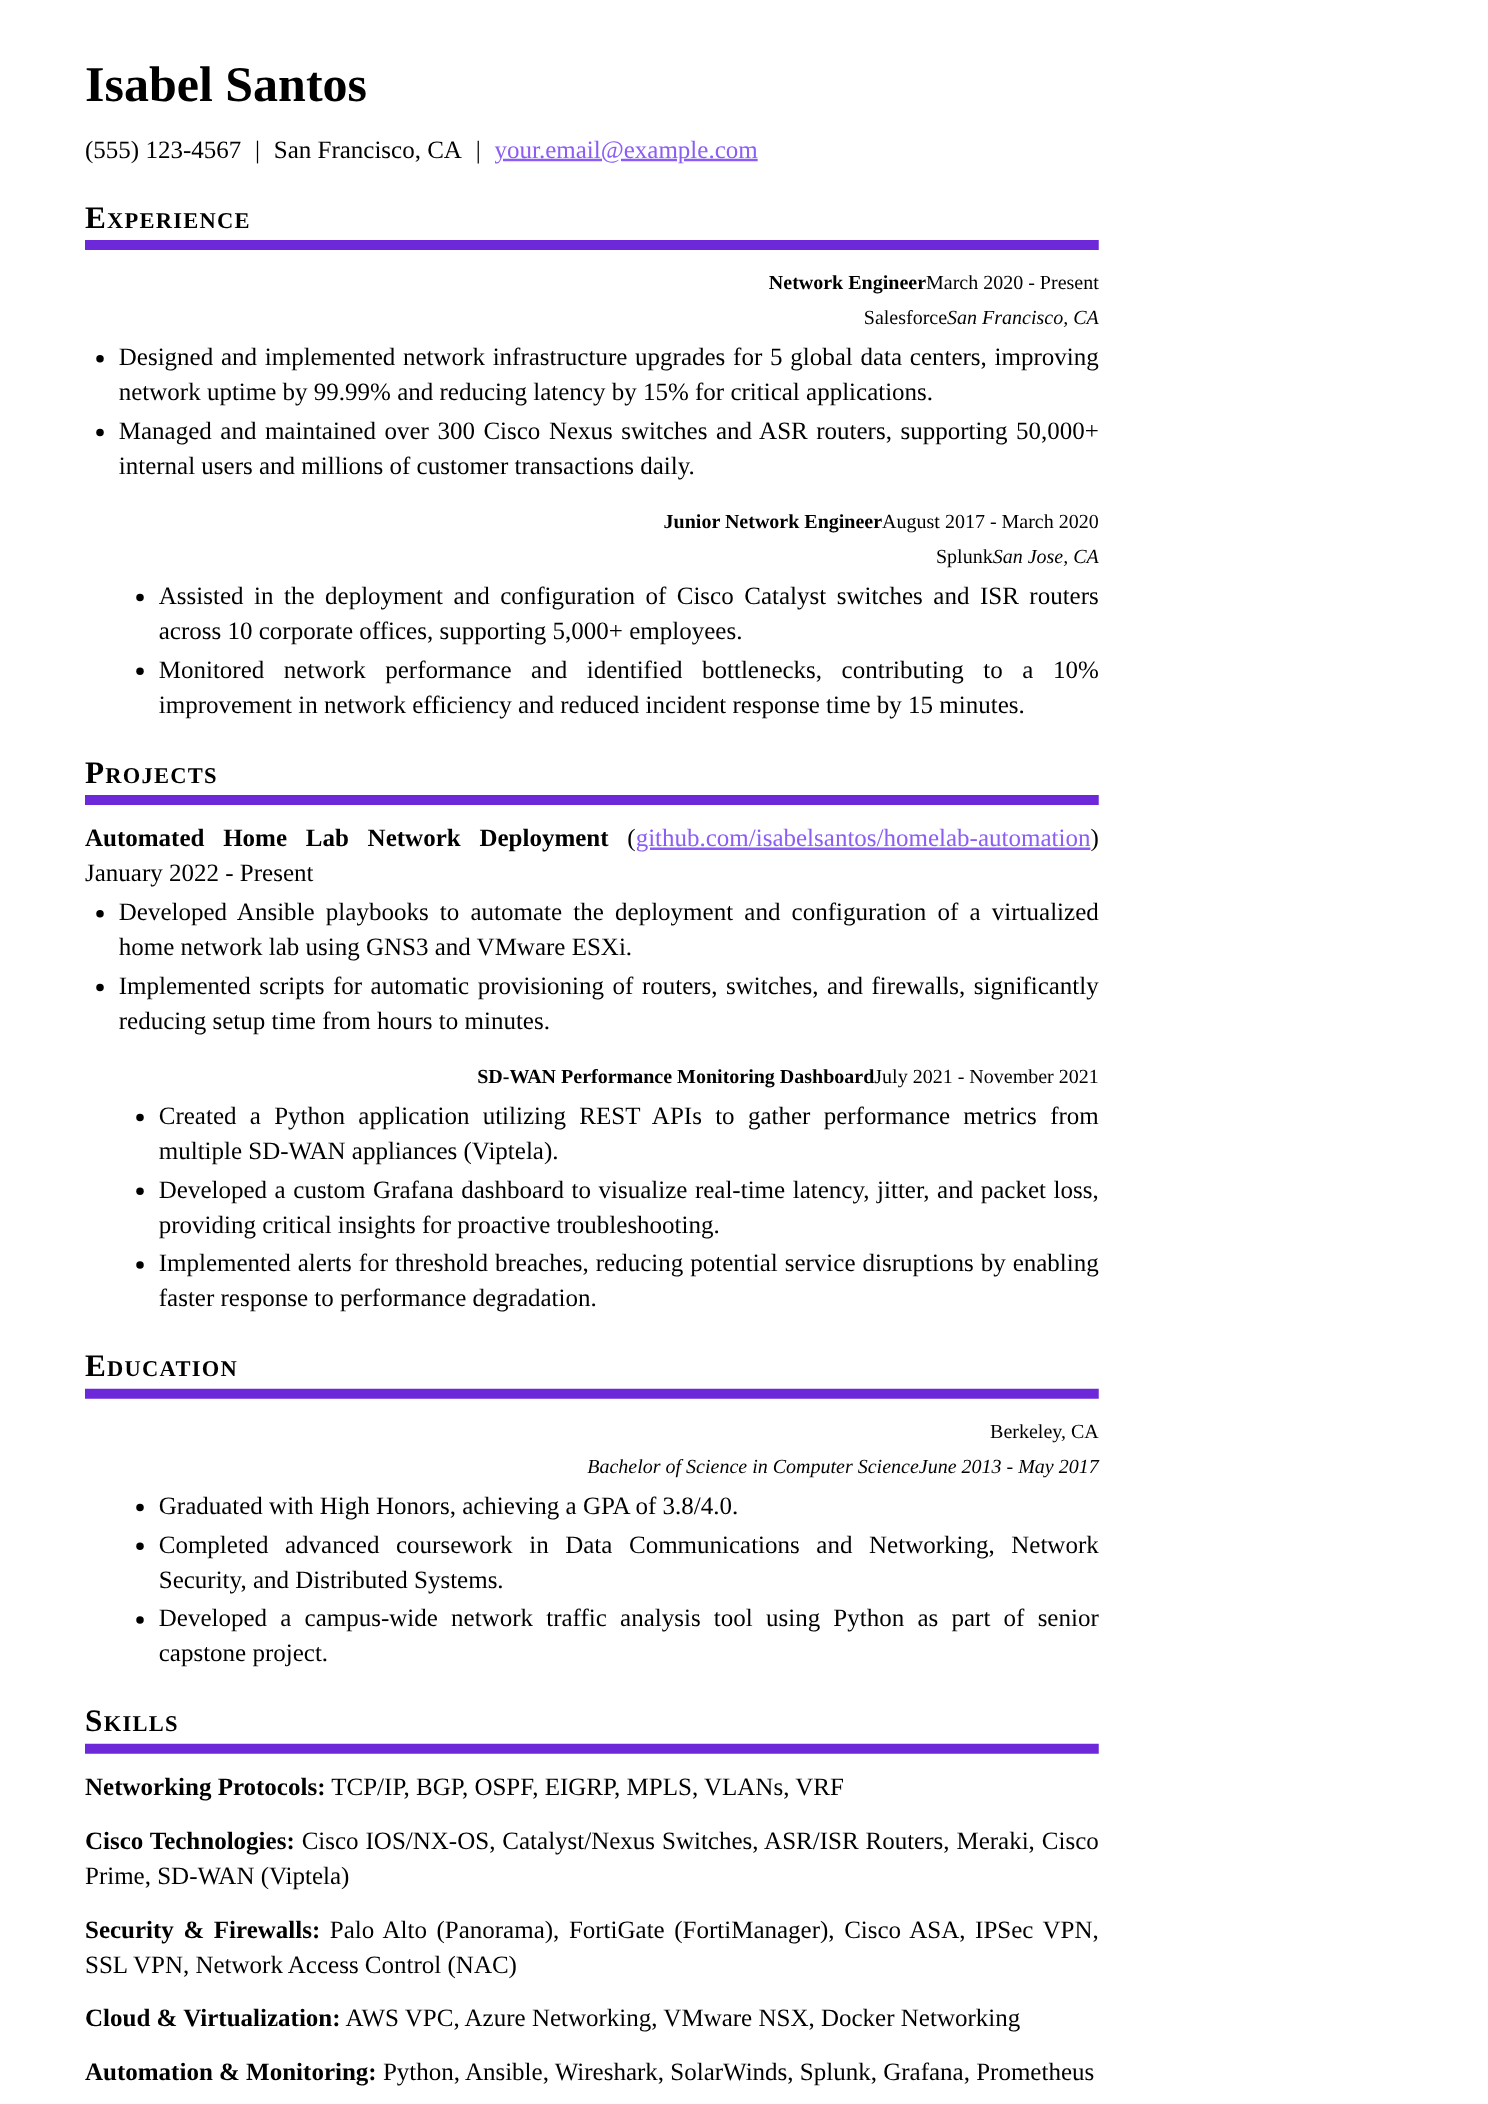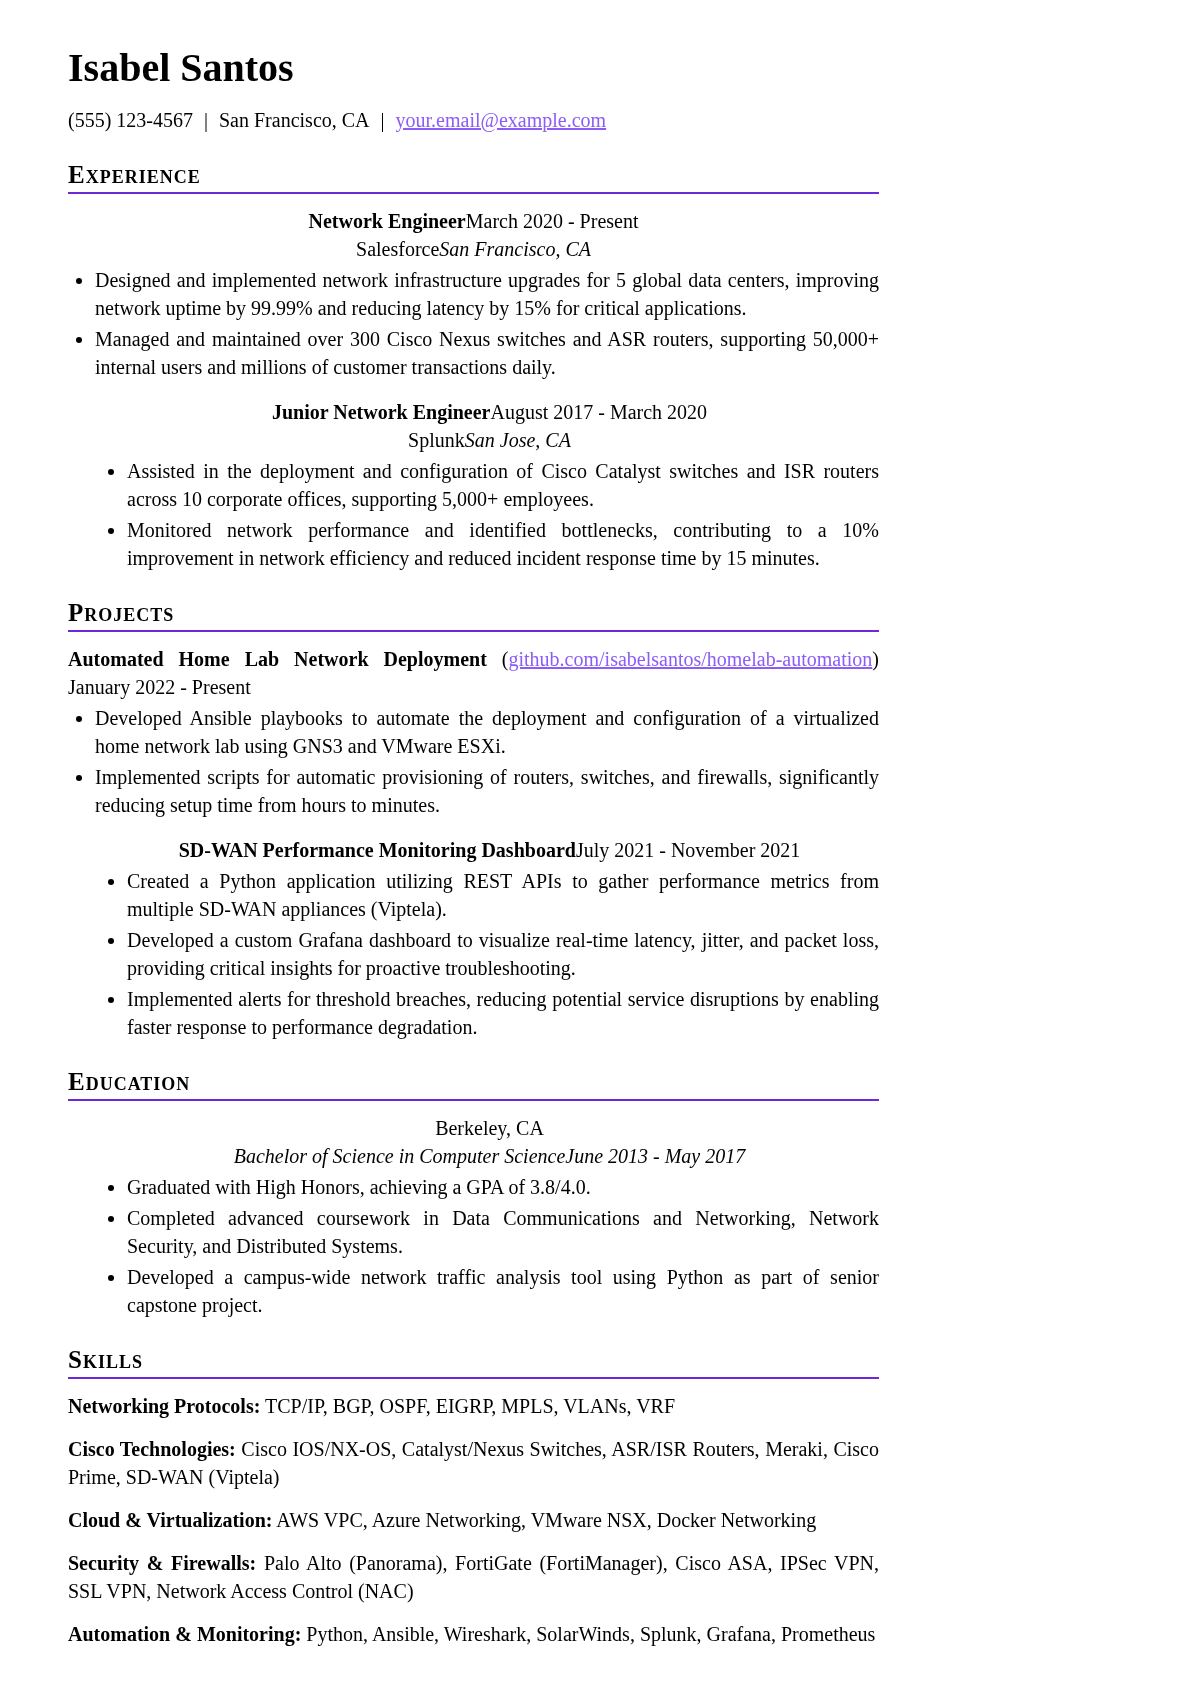--- a/index.html
+++ b/index.html
@@ -34,32 +34,32 @@
     cursor: pointer;
   }
   
   .section { margin-top: 26px; }
   .section-title {
     font-size: 25px;
     line-height: 30px;
     font-variant: small-caps;
     font-weight: bold;
     letter-spacing: 1px;
-    border-bottom: 2px solid #6d28d9;
+    border-bottom: 8px solid #6d28d9;
     padding-bottom: 2px;
   }
   .section-body { margin-top: 13px; }
   
   .entry { margin-bottom: 17px; }
   .entry:last-child { margin-bottom: 0; margin-left: 32px; }
   .entry-row {
     display: flex;
-    justify-content: center;
+    justify-content: flex-end;
     align-items: baseline;
-    font-size: 20px;
+    font-size: 16px;
     line-height: 28px;
   }
   .bold { font-weight: bold; }
   .italic { font-style: italic; }
   ul.bullets {
     margin: 3px 0 0 0;
     padding-left: 27px;
   }
   ul.bullets li {
     font-size: 20px;
@@ -181,19 +181,19 @@
       </div>
 
     </div>
   </div>
 
   <div class="section">
     <div class="section-title">Skills</div>
     <div class="section-body">
       <p class="skill-line"><span class="bold">Networking Protocols:</span> <span>TCP/IP, BGP, OSPF, EIGRP, MPLS, VLANs, VRF</span></p>
       <p class="skill-line"><span class="bold">Cisco Technologies:</span> <span>Cisco IOS/NX-OS, Catalyst/Nexus Switches, ASR/ISR Routers, Meraki, Cisco Prime, SD-WAN (Viptela)</span></p>
+      <p class="skill-line"><span class="bold">Security &amp; Firewalls:</span> <span>Palo Alto (Panorama), FortiGate (FortiManager), Cisco ASA, IPSec VPN, SSL VPN, Network Access Control (NAC)</span></p>
       <p class="skill-line"><span class="bold">Cloud &amp; Virtualization:</span> <span>AWS VPC, Azure Networking, VMware NSX, Docker Networking</span></p>
-      <p class="skill-line"><span class="bold">Security &amp; Firewalls:</span> <span>Palo Alto (Panorama), FortiGate (FortiManager), Cisco ASA, IPSec VPN, SSL VPN, Network Access Control (NAC)</span></p>
       <p class="skill-line"><span class="bold">Automation &amp; Monitoring:</span> <span>Python, Ansible, Wireshark, SolarWinds, Splunk, Grafana, Prometheus</span></p>
     </div>
   </div>
 
 </div>
 
 </body></html>

